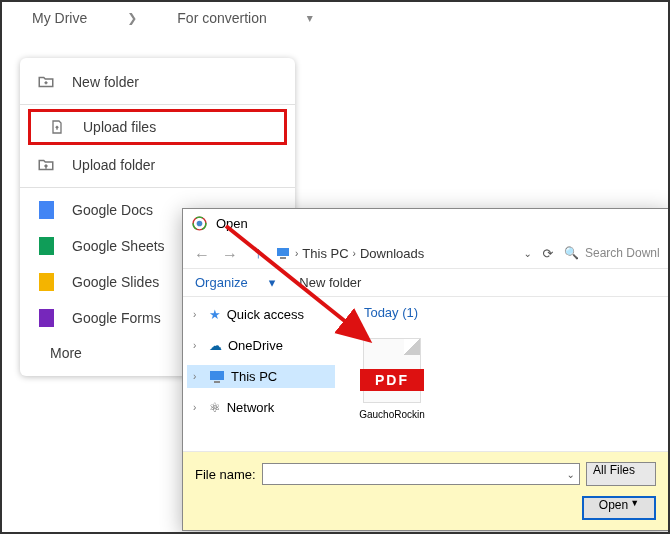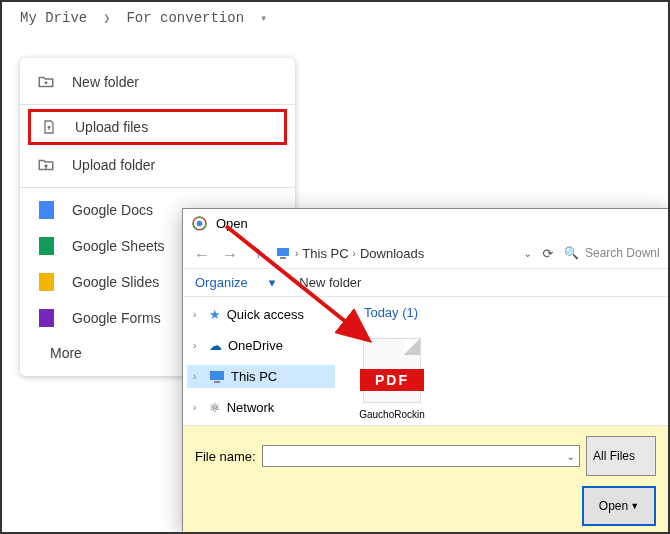--- a/index.html
+++ b/index.html
@@ -1,26 +1,26 @@
 <!DOCTYPE html>
 <html><head>
 <meta charset="utf-8">
 <style>
   * { box-sizing: border-box; margin: 0; padding: 0; font-family: Arial, sans-serif; }
   body { width: 670px; height: 534px; background: #fff; position: relative; overflow: hidden; border: 2px solid #333; }
   
   .breadcrumb { display: flex; align-items: center; padding: 8px 10px; font-size: 14px; color: #555; }
-  .breadcrumb span { margin: 0 8px; font-family: Liberation Mono, monospace; }
+  .breadcrumb span { margin: 0 20px; }
   .chev { color: #888; font-size: 12px; margin: 0 8px; }
   
   .context-menu { position: absolute; top: 56px; left: 18px; width: 275px; background: #fff; border-radius: 6px; box-shadow: 0 1px 6px rgba(0,0,0,0.25); padding: 6px 0; }
   .menu-item { display: flex; align-items: center; padding: 9px 16px; font-size: 14px; color: #3c3c3c; cursor: pointer; }
   .menu-item .icon-slot { width: 20px; height: 18px; margin-right: 16px; display: flex; align-items: center; justify-content: center; }
   .menu-sep { height: 1px; background: #e0e0e0; margin: 4px 0; }
-  .highlight-red { border: 3px solid #d11; margin: 2px 8px; padding: 6px 8px; }
+  .highlight-red { border: 3px solid #d11; margin: 2px 8px; padding: 6px 16px; }
   .more-item { padding-left: 30px; }
   
   .doc-icon { width: 15px; height: 18px; display: inline-block; }
   
   .file-dialog { position: absolute; top: 206px; left: 180px; width: 487px; height: 323px; background: #fff; border: 1px solid #888; box-shadow: 0 4px 20px rgba(0,0,0,0.3); display: flex; flex-direction: column; }
   .fd-title { display: flex; align-items: center; padding: 6px 8px; font-size: 13px; }
   .fd-title .globe { width:17px; height:17px; margin-right:8px; }
   .fd-nav { display: flex; align-items: center; padding: 4px 8px; gap: 6px; font-size: 13px; color: #333; }
   .fd-nav .arrow { width: 22px; height: 22px; display: flex; align-items: center; justify-content: center; color: #999; font-size: 16px; }
   .fd-nav .path { flex: 1; display: flex; align-items: center; gap: 4px; }
@@ -39,21 +39,21 @@
   .group-hdr { color: #1b61b8; font-size: 13px; padding: 4px 2px; display:flex; align-items:center; gap:4px;}
   .file-tile { width: 90px; text-align: center; margin-top: 8px; }
   .pdf-icon { width: 58px; height: 65px; margin: 14px auto 6px; position: relative; background: #fafafa; border:1px solid #ddd;}
   .pdf-icon::before { content:""; position:absolute; top:0; right:0; width:16px; height:16px; background:linear-gradient(135deg,#fff 48%, #ccc 50%);}
   .pdf-band { position: absolute; top: 30px; left: -4px; right: -4px; background: #d11; color:#fff; font-weight:bold; font-size:14px; padding:3px 0; letter-spacing:2px; text-align:center;}
   .fd-footer { border-top: 1px solid #e7e7e7; background: #fef9c3; padding: 10px 12px; font-size: 13px; display:flex; flex-direction:column; gap:10px;}
   .fn-row { display: flex; align-items: center; gap: 6px; }
   .fn-row label { white-space: nowrap; }
   .fn-combo { flex:1; height:22px; border:1px solid #888; background:#fff; display:flex; align-items:center; justify-content:flex-end; padding:0 4px;}
   .btn-row { display:flex; justify-content:flex-end; gap:8px;}
-  .win-btn { min-width:74px; height:40px; border:1px solid #888; background:#e1e1e1; font-size:12px; cursor:pointer; display:flex; align-items:center; justify-content:center; gap:2px;}
+  .win-btn { min-width:74px; height:24px; border:1px solid #888; background:#e1e1e1; font-size:12px; cursor:pointer; display:flex; align-items:flex-start; justify-content:center; gap:2px;}
   .win-btn.primary { border:2px solid #0b61c9; background:#e1e1e1;}
   
   .arrow-annot { position:absolute; top:216px; left:216px; pointer-events:none; z-index:50;}
 </style>
 </head>
 <body>
 
 <div class="breadcrumb">
   <span>My Drive</span>
   <span class="chev">❯</span>

